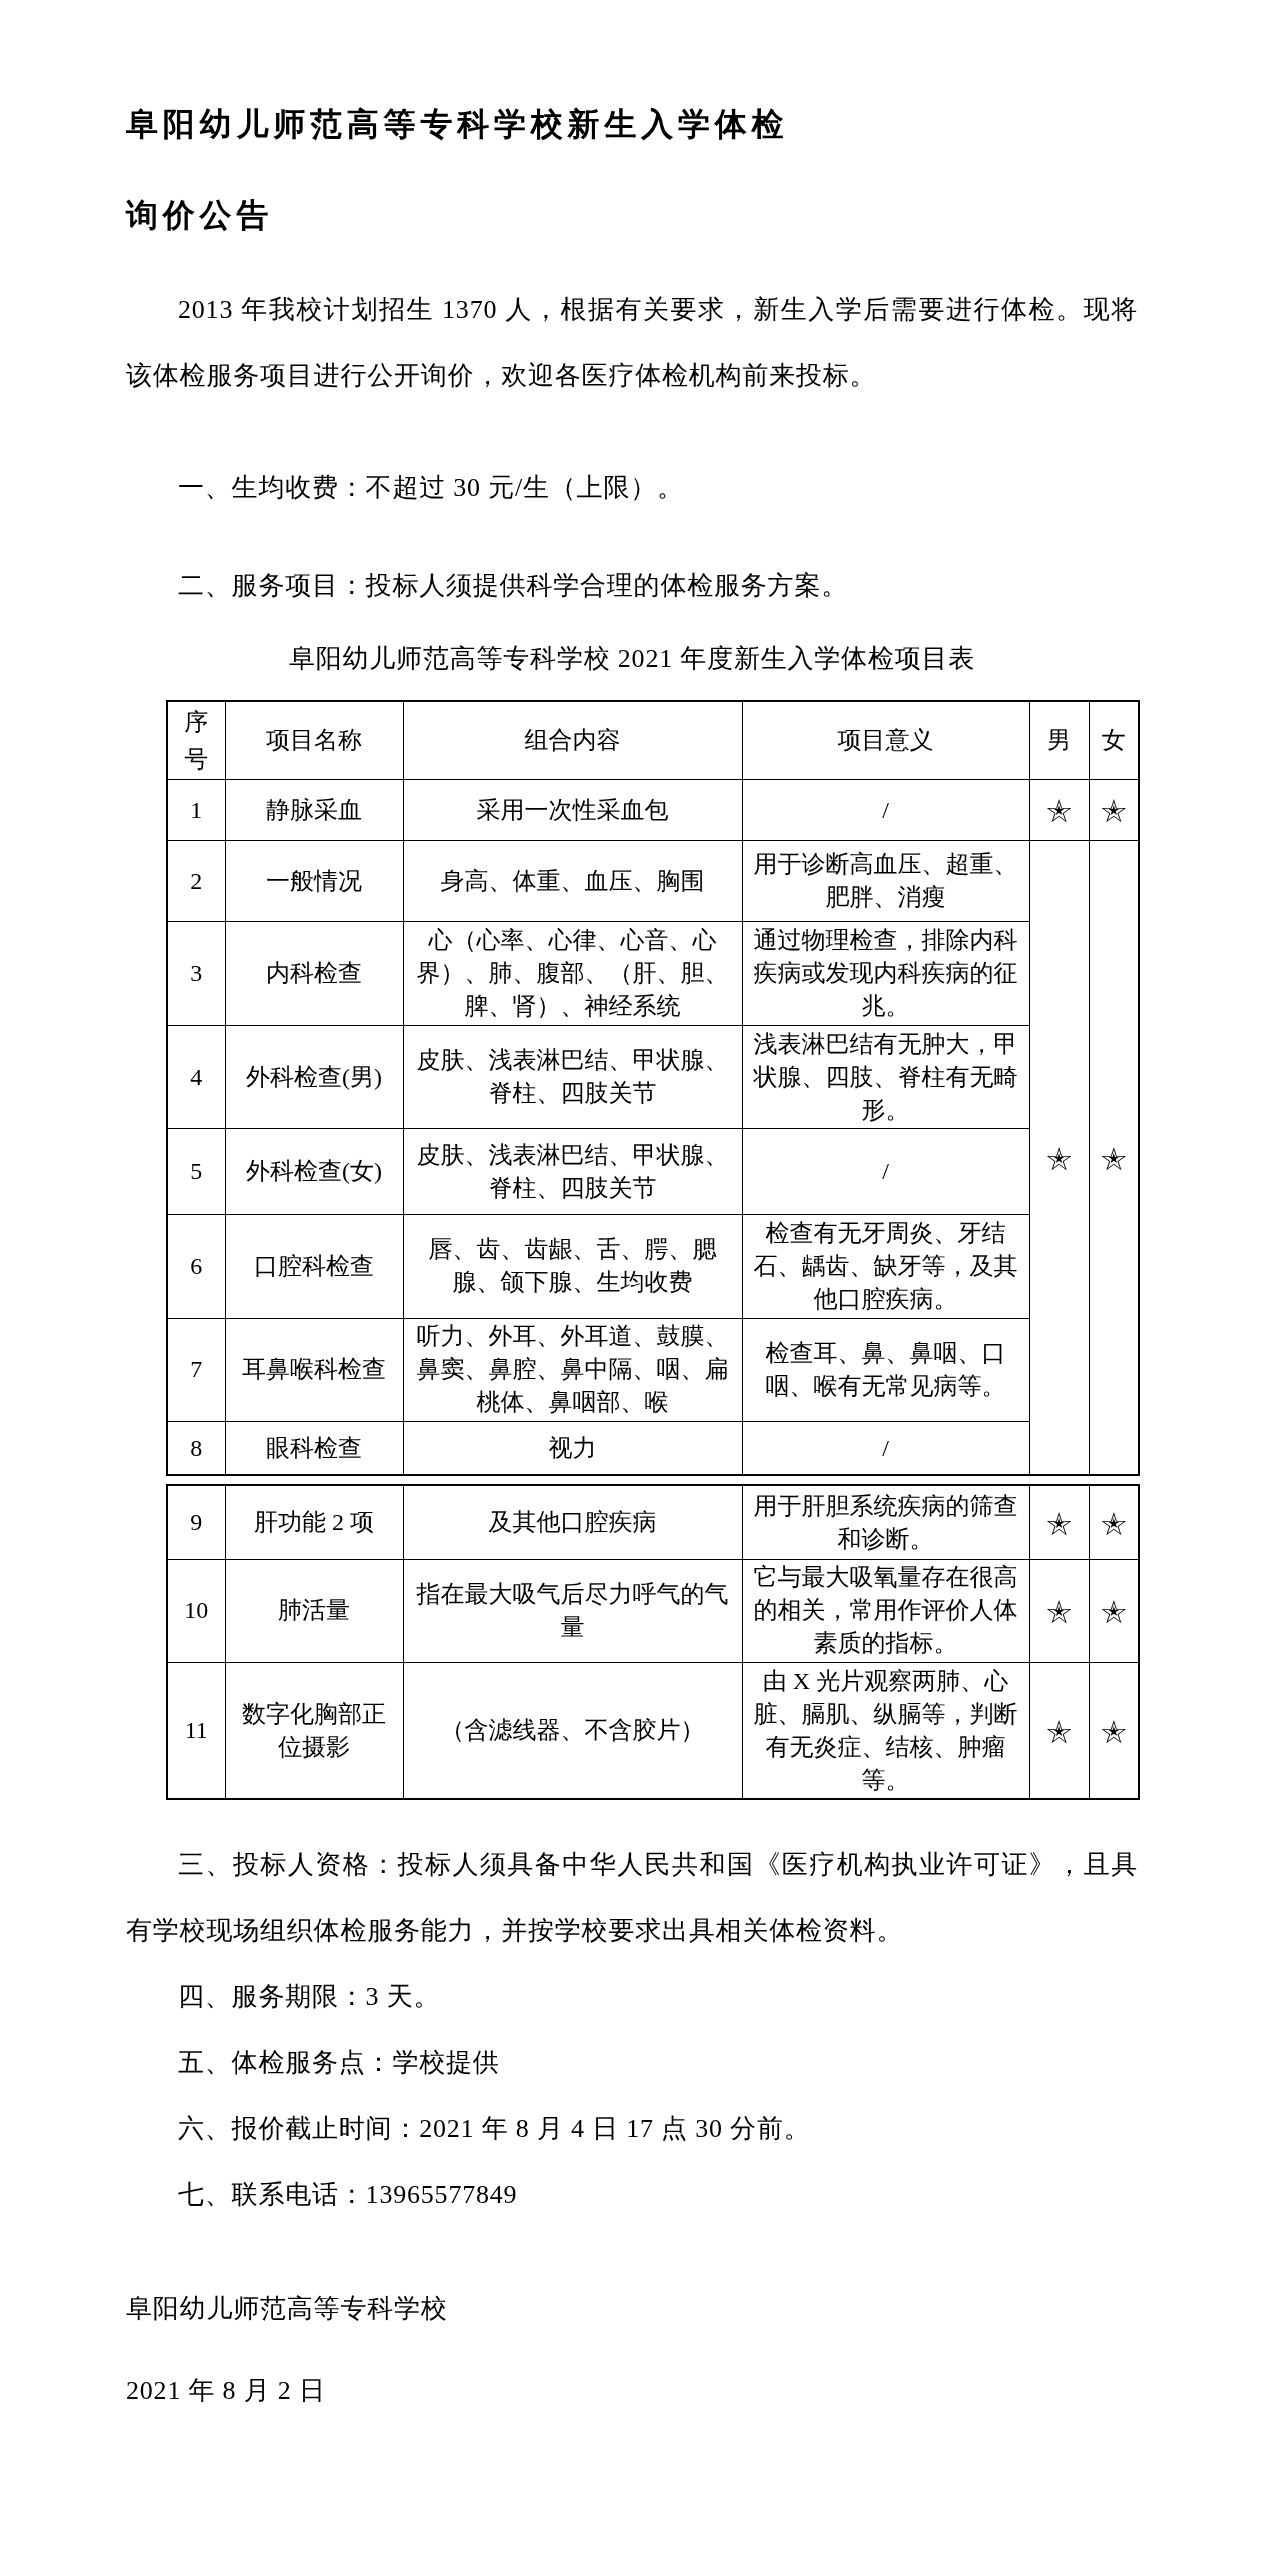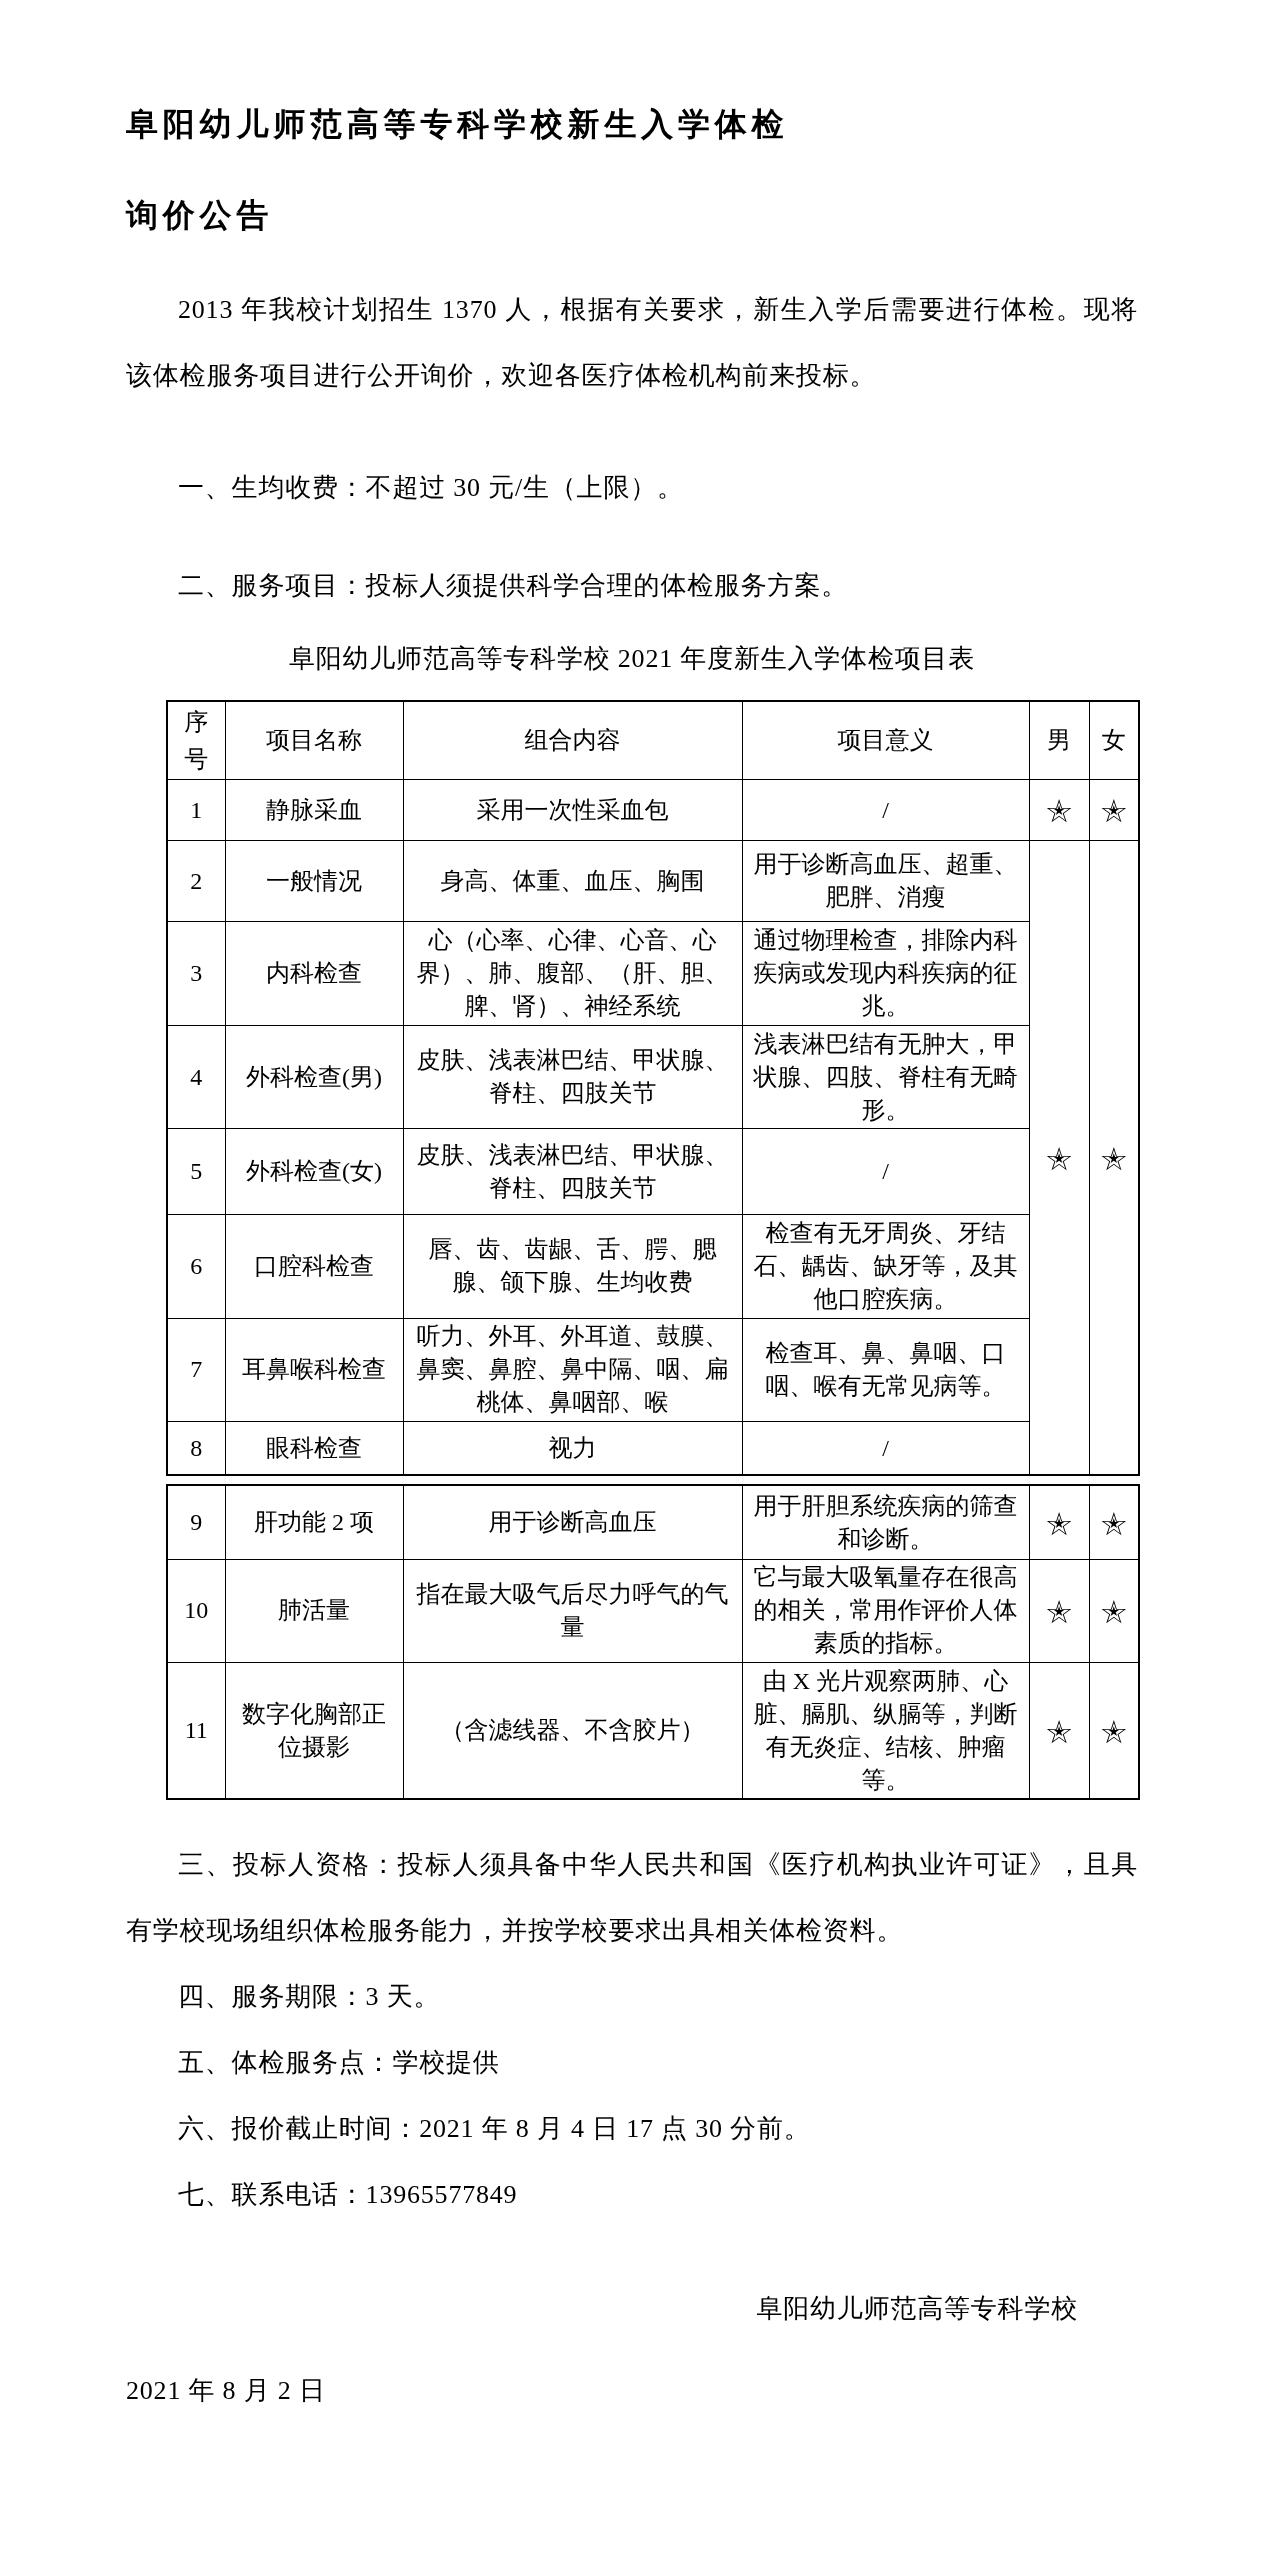--- a/index.html
+++ b/index.html
@@ -57,21 +57,21 @@
     font-size:32px;line-height:1;
   }
   .star .inner{
     position:absolute;left:50%;top:50%;transform:translate(-50%,-54%);
     font-size:13.5px;line-height:1;
   }
   .item3{margin-top:32px;}
   .tail{margin-top:0;}
   .signature{
     margin:48px 0 0 0;font-size:26px;line-height:66px;
-    text-align:right;padding-right:60px;letter-spacing:0.8px;
+    padding-right:60px;letter-spacing:0.8px;
   }
   .docdate{
     margin:16px 0 0 0;font-size:26px;line-height:66px;
     text-align:left;padding-right:96px;letter-spacing:0.8px;
   }
 </style>
 </head>
 <body>
 
 <div class="page">
@@ -166,21 +166,21 @@
           <col style="width:178px">
           <col style="width:339px">
         <col style="width:287px">
           <col style="width:60px">
           <col style="width:50px">
       </colgroup>
       <tbody>
           <tr class="rh9">
         <td>9</td>
         <td>肝功能 2 项</td>
-        <td>用于诊断高血压</td>
+        <td>及其他口腔疾病</td>
         <td>用于肝胆系统疾病的筛查和诊断。</td>
         <td><span class="star"><span class="outer">☆</span><span class="inner">★</span></span></td>
         <td><span class="star"><span class="outer">☆</span><span class="inner">★</span></span></td>
       </tr>
       <tr class="rh10">
         <td>10</td>
         <td>肺活量</td>
         <td>指在最大吸气后尽力呼气的气量</td>
         <td>它与最大吸氧量存在很高的相关，常用作评价人体素质的指标。</td>
         <td><span class="star"><span class="outer">☆</span><span class="inner">★</span></span></td>

